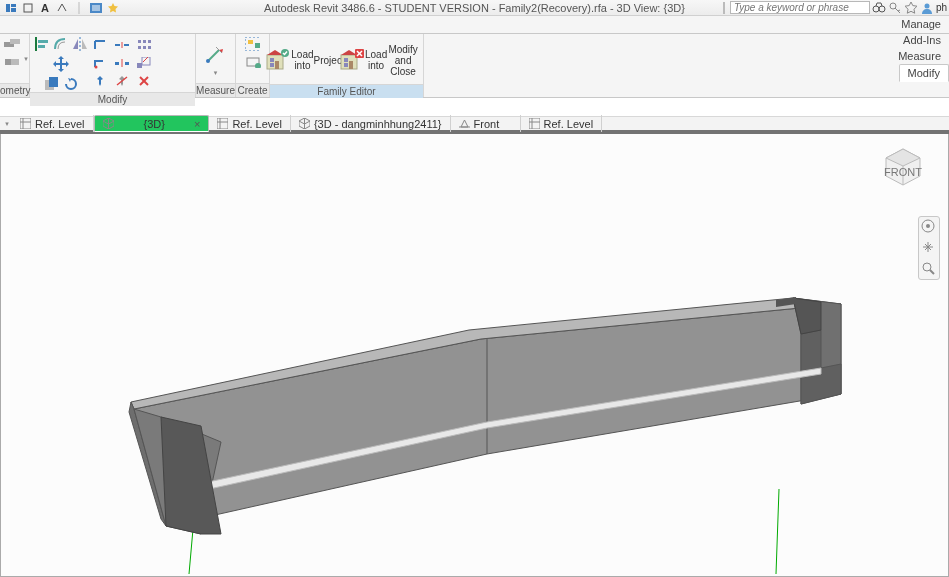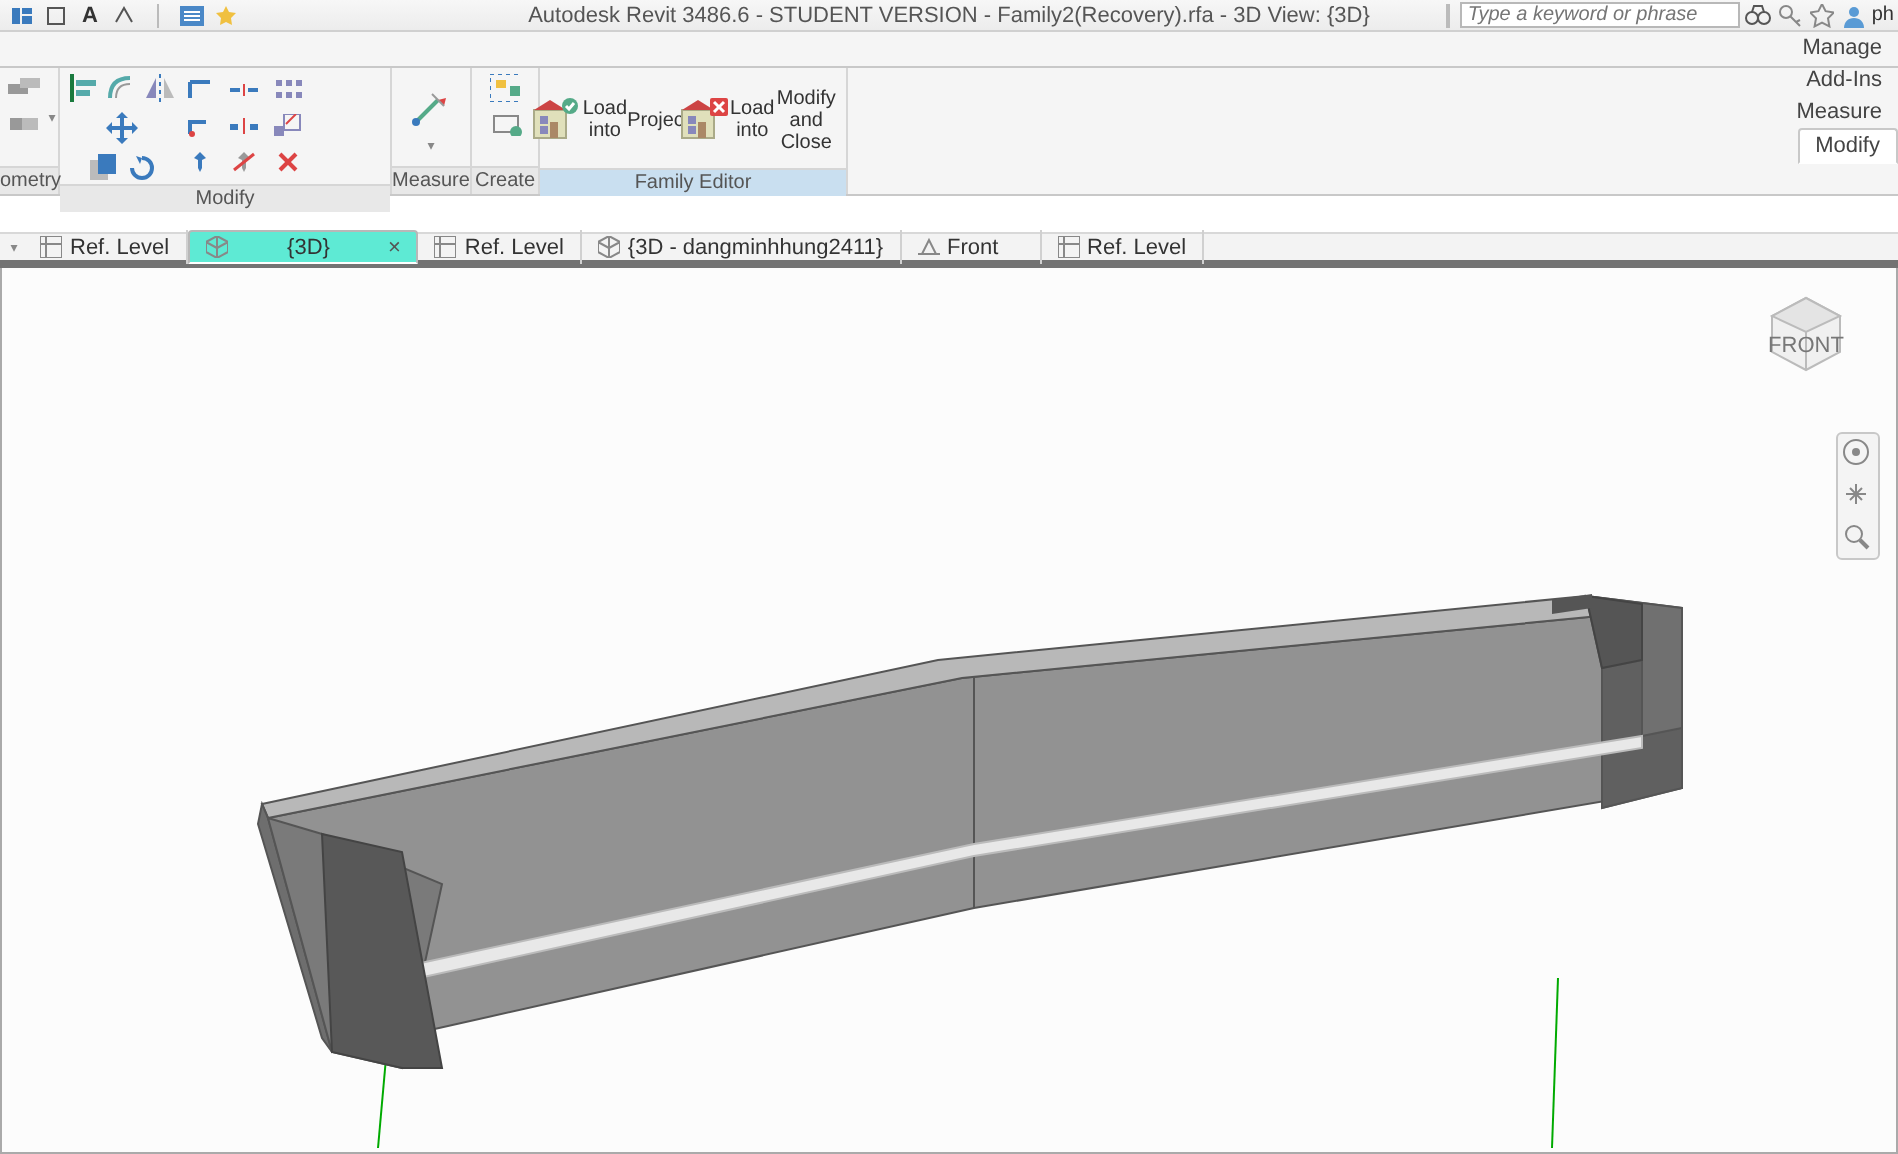--- a/index.html
+++ b/index.html
@@ -20,21 +20,21 @@
 .panel.family .lbl{background:#c9dff0;}
 .pbody{display:flex;align-items:center;gap:3px;flex:1;}
 .ico{width:16px;height:16px;display:flex;align-items:center;justify-content:center;}
 .bigbtn{display:flex;flex-direction:row;align-items:center;justify-content:center;width:62px;height:48px;}
 .bigbtn .ico{width:28px;height:24px;}
 .bigbtn span{font-size:10px;line-height:11px;text-align:center;color:#333;}
 .grid3{display:grid;grid-template-columns:repeat(3,20px);grid-template-rows:repeat(3,16px);gap:2px;}
 .grid3 .ico{width:18px;height:14px;}
 .view-tabs{height:18px;background:#f3f3f3;border-top:1px solid #d8d8d8;border-bottom:4px solid #737373;display:flex;align-items:center;padding-left:2px;gap:0;margin-top:18px;}
 .vtab{display:flex;align-items:center;gap:3px;padding:0 8px;height:17px;border-right:1px solid #d0d0d0;min-width:80px;}
-.vtab.active{background:#5eead4;border:1px solid #b8b8b8;border-bottom:1px solid #fff;border-radius:2px 2px 0 0;gap:29px;}
+.vtab.active{background:#22c55e;border:1px solid #b8b8b8;border-bottom:1px solid #fff;border-radius:2px 2px 0 0;gap:29px;}
 .vtab .vi{width:12px;height:12px;}
 .vtab .vx{margin-left:auto;color:#555;font-size:11px;}
 .dd{width:10px;height:10px;display:flex;align-items:center;justify-content:center;color:#888;font-size:7px;}
 .canvas{position:relative;width:949px;height:443px;background:#fcfcfc;border:1px solid #aaa;border-top:none;}
 .viewcube{position:absolute;top:12px;right:24px;width:42px;height:42px;}
 .navbar{position:absolute;top:82px;right:8px;width:22px;height:64px;border:1px solid #c8c8c8;border-radius:3px;background:#f4f4f4;display:flex;flex-direction:column;align-items:center;justify-content:space-around;}
 .navbar .ni{width:16px;height:16px;}
 svg{display:block;}
 </style>
 </head>

